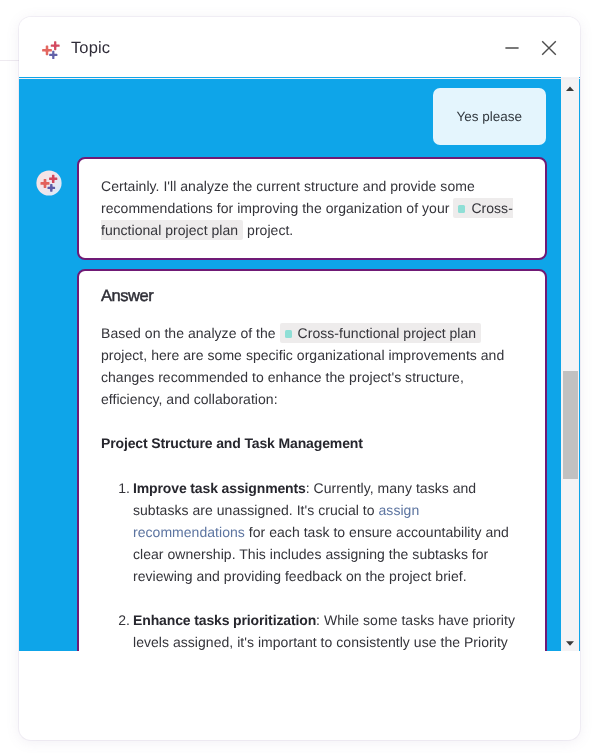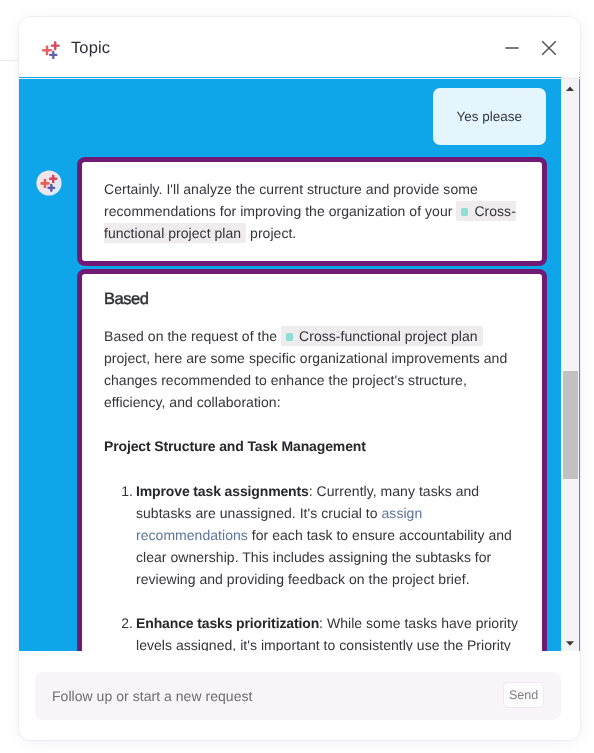--- a/index.html
+++ b/index.html
@@ -60,21 +60,21 @@
 
   
   .avatar {
     position: absolute; left: 17px; top: 93px;
     width: 26px; height: 26px; border-radius: 50%;
   }
 
   
   .card {
     position: absolute; left: 58px; width: 470px; box-sizing: border-box;
-    border: 5px solid #701a75; border-radius: 8px; background: #fff;
+    border: 2px solid #701a75; border-radius: 8px; background: #fff;
   }
   .card-a { top: 80px; padding: 16px 21px 17px 22px; }
   .card-b { top: 192px; padding: 15px 21px 24px 22px; }
 
   .p { font-size: 14px; line-height: 22px; color: #34343a; margin: 0; letter-spacing: 0.04px; }
   .h-answer { font-size: 16.5px; font-weight: 400; -webkit-text-stroke: 0.45px #2e2e36; color: #2e2e36; margin: 0 0 16px 0; line-height: 20px; letter-spacing: -0.45px; }
   .h-sub { font-size: 14px; font-weight: 700; color: #27272e; margin: 23px 0 6px 0; letter-spacing: -0.13px; line-height: 20px; }
 
   .chip {
     background: #eeecec; border-radius: 2px;
@@ -167,22 +167,22 @@
               <path d="M16.45 4.70 H17.95 Q18.45 4.70 18.45 5.20 V7.05 Q18.45 7.55 18.95 7.55 H20.80 Q21.30 7.55 21.30 8.05 V9.55 Q21.30 10.05 20.80 10.05 H18.95 Q18.45 10.05 18.45 10.55 V12.40 Q18.45 12.90 17.95 12.90 H16.45 Q15.95 12.90 15.95 12.40 V10.55 Q15.95 10.05 15.45 10.05 H13.60 Q13.10 10.05 13.10 9.55 V8.05 Q13.10 7.55 13.60 7.55 H15.45 Q15.95 7.55 15.95 7.05 V5.20 Q15.95 4.70 16.45 4.70 Z" fill="#cf3b52" opacity="0.94"></path>
               <path d="M14.55 14.10 H16.05 Q16.50 14.10 16.50 14.55 V16.25 Q16.50 16.70 16.95 16.70 H18.65 Q19.10 16.70 19.10 17.15 V18.65 Q19.10 19.10 18.65 19.10 H16.95 Q16.50 19.10 16.50 19.55 V21.25 Q16.50 21.70 16.05 21.70 H14.55 Q14.10 21.70 14.10 21.25 V19.55 Q14.10 19.10 13.65 19.10 H11.95 Q11.50 19.10 11.50 18.65 V17.15 Q11.50 16.70 11.95 16.70 H13.65 Q14.10 16.70 14.10 16.25 V14.55 Q14.10 14.10 14.55 14.10 Z" fill="#504fa0" opacity="0.92"></path>
             </svg>
           </div>
 
           <div class="card card-a">
             <p class="p"><span>Certainly. I'll analyze the current structure and provide some recommendations for improving the organization of your </span><span class="chip"><span class="dot"></span><span>Cross-functional project plan</span></span><span> project.</span></p>
           </div>
 
           <div class="card card-b">
-            <div class="h-answer">Based</div>
-            <p class="p"><span>Based on the request of the </span><span class="chip chip-nowrap"><span class="dot"></span><span>Cross-functional project plan</span></span><span> project, here are some specific organizational improvements and changes recommended to enhance the project's structure, efficiency, and collaboration:</span></p>
+            <div class="h-answer">Answer</div>
+            <p class="p"><span>Based on the analyze of the </span><span class="chip chip-nowrap"><span class="dot"></span><span>Cross-functional project plan</span></span><span> project, here are some specific organizational improvements and changes recommended to enhance the project's structure, efficiency, and collaboration:</span></p>
             <div class="h-sub">Project Structure and Task Management</div>
             <ol class="list">
               <li><span class="marker">1.</span><b>Improve task assignments</b><span>: Currently, many tasks and subtasks are unassigned. It's crucial to </span><span class="lnk">assign recommendations</span><span> for each task to ensure accountability and clear ownership. This includes assigning the subtasks for reviewing and providing feedback on the project brief.</span></li>
               <li><span class="marker">2.</span><b>Enhance tasks prioritization</b><span>: While some tasks have priority levels assigned, it's important to consistently use the Priority</span></li>
             </ol>
           </div>
 
         </div>
       </div>
 
@@ -194,21 +194,15 @@
         </div>
         <div class="sb-thumb"></div>
         <div class="sb-btn sb-down">
           <svg width="10" height="7" viewBox="0 0 10 7">
             <path d="M5 5.8L9 1.2H1z" fill="#3a3a3a"></path>
           </svg>
         </div>
       </div>
     </div>
 
-    <div class="footer">
-      <div class="input-bar">
-        <div class="ph">Follow up or start a new request</div>
-        <div class="send-btn">Send</div>
-      </div>
-    </div>
 
   </div>
 </div>
 
 </body></html>

